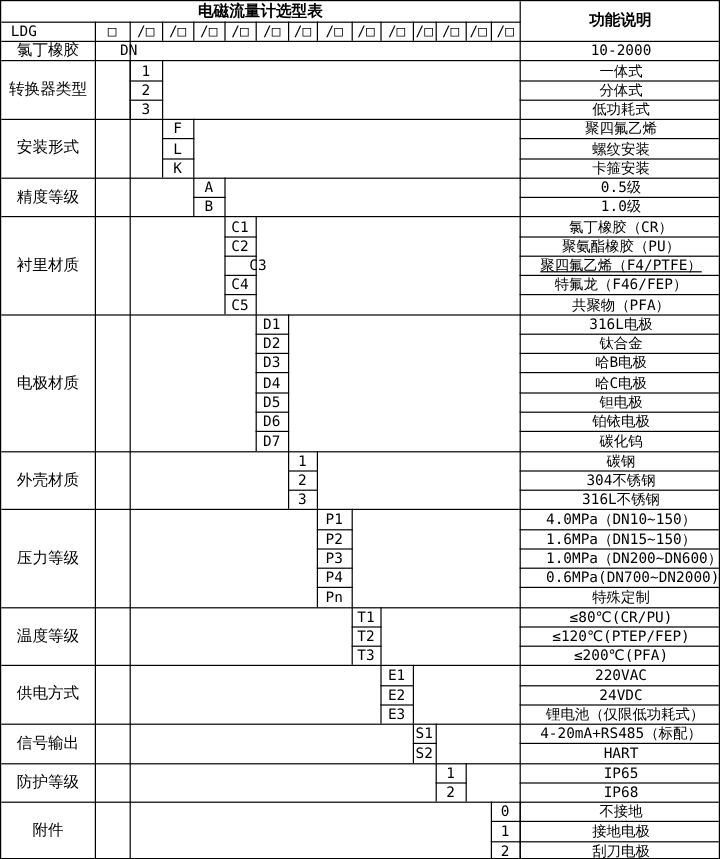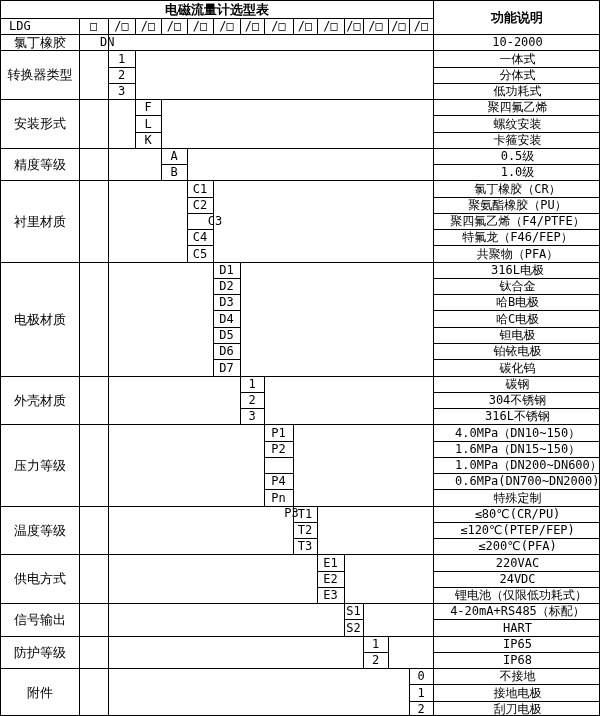--- a/index.html
+++ b/index.html
@@ -102,21 +102,21 @@
     <div class="gl" style="left: 212px; top: 179px; width: 1px; height: 82px;"></div>
     <div class="c" style="left: 186px; top: 179px; width: 26px; height: 17px;">C1</div>
     <div class="c" style="left: 433px; top: 179px; width: 167px; height: 17px;">氯丁橡胶（CR）</div>
     <div class="gl" style="left: 432px; top: 196px; width: 168px; height: 1px;"></div>
     <div class="gl" style="left: 186px; top: 196px; width: 27px; height: 1px;"></div>
     <div class="c" style="left: 186px; top: 196px; width: 26px; height: 16px;">C2</div>
     <div class="c" style="left: 433px; top: 196px; width: 167px; height: 16px;">聚氨酯橡胶（PU）</div>
     <div class="gl" style="left: 432px; top: 212px; width: 168px; height: 1px;"></div>
     <div class="gl" style="left: 186px; top: 212px; width: 27px; height: 1px;"></div>
     <div class="c" style="left: 182px; top: 212px; width: 26px; height: 16px; padding-left: 32px;">C3</div>
-    <div class="c" style="left: 433px; top: 212px; width: 167px; height: 16px;">聚四氟乙烯（F4/PTFE）</div>
+    <div class="c" style="left: 433px; top: 212px; width: 167px; height: 16px; text-decoration: underline;">聚四氟乙烯（F4/PTFE）</div>
     <div class="gl" style="left: 432px; top: 228px; width: 168px; height: 1px;"></div>
     <div class="gl" style="left: 186px; top: 228px; width: 27px; height: 1px;"></div>
     <div class="c" style="left: 186px; top: 228px; width: 26px; height: 16px;">C4</div>
     <div class="c" style="left: 433px; top: 228px; width: 167px; height: 16px;">特氟龙（F46/FEP）</div>
     <div class="gl" style="left: 432px; top: 244px; width: 168px; height: 1px;"></div>
     <div class="gl" style="left: 186px; top: 244px; width: 27px; height: 1px;"></div>
     <div class="c" style="left: 186px; top: 244px; width: 26px; height: 17px;">C5</div>
     <div class="c" style="left: 433px; top: 244px; width: 167px; height: 17px;">共聚物（PFA）</div>
     <div class="gl" style="left: 0px; top: 261px; width: 600px; height: 1px;"></div>
     <div class="c lab" style="left: 0px; top: 261px; width: 78px; height: 114px;">电极材质</div>
@@ -167,21 +167,21 @@
     <div class="gl" style="left: 263px; top: 423px; width: 1px; height: 82px;"></div>
     <div class="gl" style="left: 292px; top: 423px; width: 1px; height: 82px;"></div>
     <div class="c" style="left: 263px; top: 423px; width: 29px; height: 17px;">P1</div>
     <div class="c left" style="left: 433px; top: 423px; width: 167px; height: 17px;">4.0MPa（DN10~150）</div>
     <div class="gl" style="left: 432px; top: 440px; width: 168px; height: 1px;"></div>
     <div class="gl" style="left: 263px; top: 440px; width: 30px; height: 1px;"></div>
     <div class="c" style="left: 263px; top: 440px; width: 29px; height: 16px;">P2</div>
     <div class="c left" style="left: 433px; top: 440px; width: 167px; height: 16px;">1.6MPa（DN15~150）</div>
     <div class="gl" style="left: 432px; top: 456px; width: 168px; height: 1px;"></div>
     <div class="gl" style="left: 263px; top: 456px; width: 30px; height: 1px;"></div>
-    <div class="c" style="left: 276px; top: 456px; width: 29px; height: 16px; margin-top: 48px;">P3</div>
+    <div class="c" style="left: 263px; top: 456px; width: 29px; height: 16px;">P3</div>
     <div class="c left" style="left: 433px; top: 456px; width: 167px; height: 16px;">1.0MPa（DN200~DN600）</div>
     <div class="gl" style="left: 432px; top: 472px; width: 168px; height: 1px;"></div>
     <div class="gl" style="left: 263px; top: 472px; width: 30px; height: 1px;"></div>
     <div class="c" style="left: 263px; top: 472px; width: 29px; height: 16px;">P4</div>
     <div class="c left" style="left: 433px; top: 472px; width: 167px; height: 16px;">0.6MPa(DN700~DN2000)</div>
     <div class="gl" style="left: 432px; top: 488px; width: 168px; height: 1px;"></div>
     <div class="gl" style="left: 263px; top: 488px; width: 30px; height: 1px;"></div>
     <div class="c" style="left: 263px; top: 488px; width: 29px; height: 17px;">Pn</div>
     <div class="c" style="left: 433px; top: 488px; width: 167px; height: 17px;">特殊定制</div>
     <div class="gl" style="left: 0px; top: 505px; width: 600px; height: 1px;"></div>

